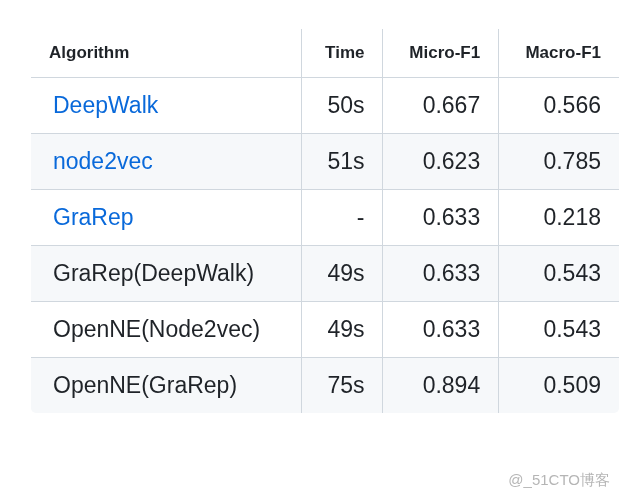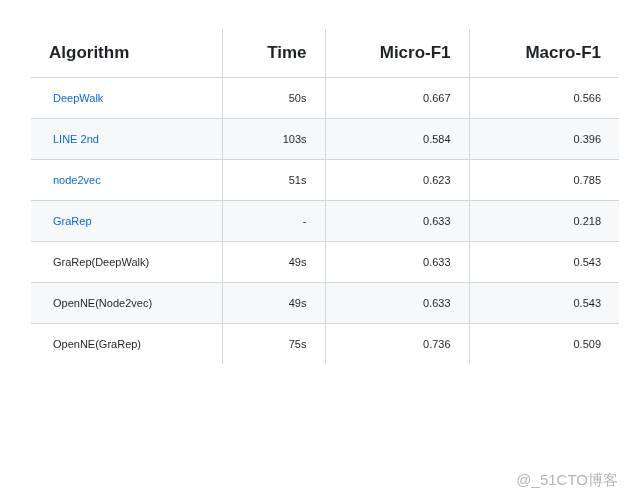--- a/index.html
+++ b/index.html
@@ -28,21 +28,21 @@
     thead th {
       text-align: left;
       font-weight: 600;
       font-size: 17px;
       padding: 14px 18px;
       border: 1px solid #d0d7de;
       background: #ffffff;
       color: #1f2328;
     }
     tbody td {
-      font-size: 11px;
+      font-size: 23px;
       padding: 14px 18px;
       border: 1px solid #d0d7de;
       color: #1f2328;
     }
     tbody tr:nth-child(even) td {
       background: #f6f8fa;
     }
     tbody tr:nth-child(odd) td {
       background: #ffffff;
     }
@@ -54,21 +54,21 @@
     tbody td:nth-child(4) {
       text-align: right;
     }
     .link {
       color: #0969da;
       text-decoration: none;
       cursor: pointer;
     }
     .watermark {
       position: absolute;
-      right: 12px;
+      right: 20px;
       bottom: 14px;
       font-size: 15px;
       color: rgba(120,120,120,0.55);
       pointer-events: none;
       user-select: none;
     }
   </style>
 </head>
 <body>
 
@@ -83,26 +83,20 @@
       </tr>
     </thead>
     <tbody>
         <tr>
           <td><a class="link">DeepWalk</a></td>
           <td>50s</td>
           <td>0.667</td>
           <td>0.566</td>
         </tr>
         <tr>
-          <td><a class="link">LINE 2nd</a></td>
-          <td>103s</td>
-          <td>0.584</td>
-          <td>0.396</td>
-        </tr>
-        <tr>
           <td><a class="link">node2vec</a></td>
           <td>51s</td>
           <td>0.623</td>
           <td>0.785</td>
         </tr>
         <tr>
           <td><a class="link">GraRep</a></td>
           <td>-</td>
           <td>0.633</td>
           <td>0.218</td>
@@ -115,20 +109,20 @@
         </tr>
         <tr>
           <td><span>OpenNE(Node2vec)</span></td>
           <td>49s</td>
           <td>0.633</td>
           <td>0.543</td>
         </tr>
         <tr>
           <td><span>OpenNE(GraRep)</span></td>
           <td>75s</td>
-          <td>0.736</td>
+          <td>0.894</td>
           <td>0.509</td>
         </tr>
       </tbody>
   </table>
 </div>
 
 <div class="watermark">@_51CTO博客</div>
 
 </body></html>

